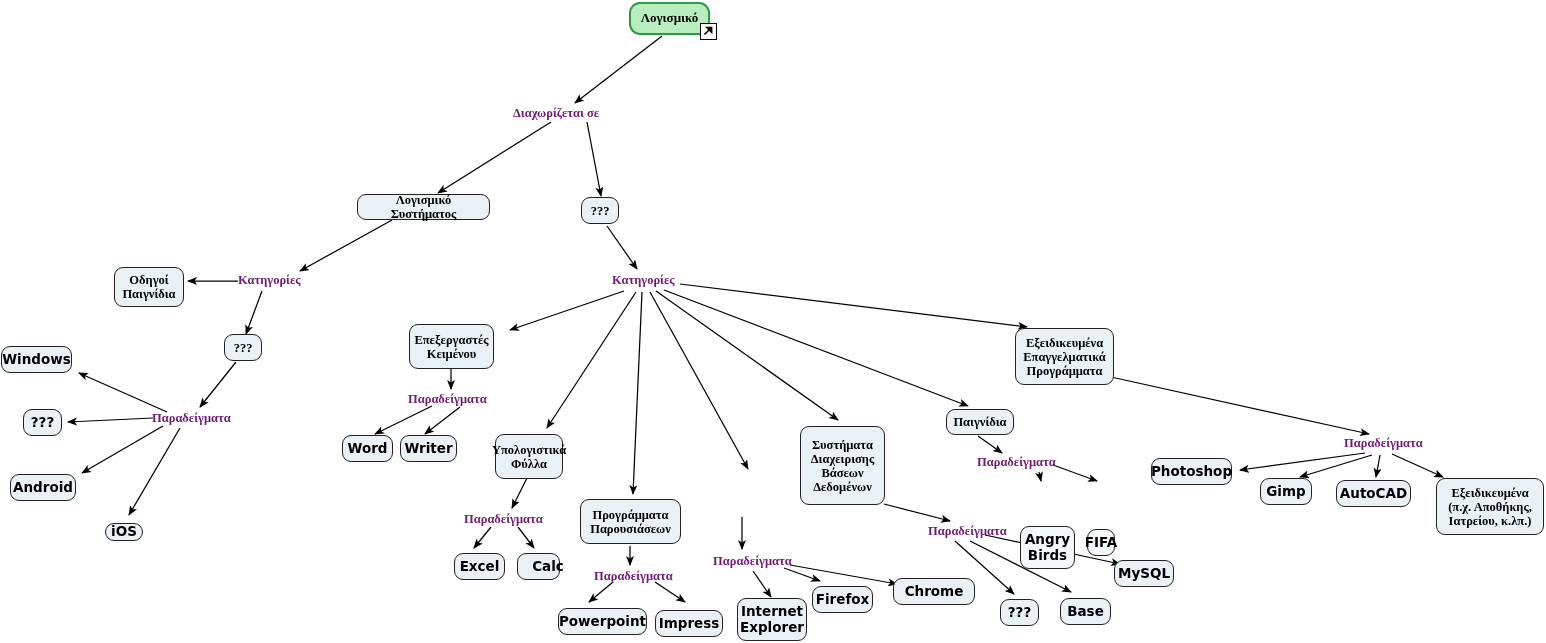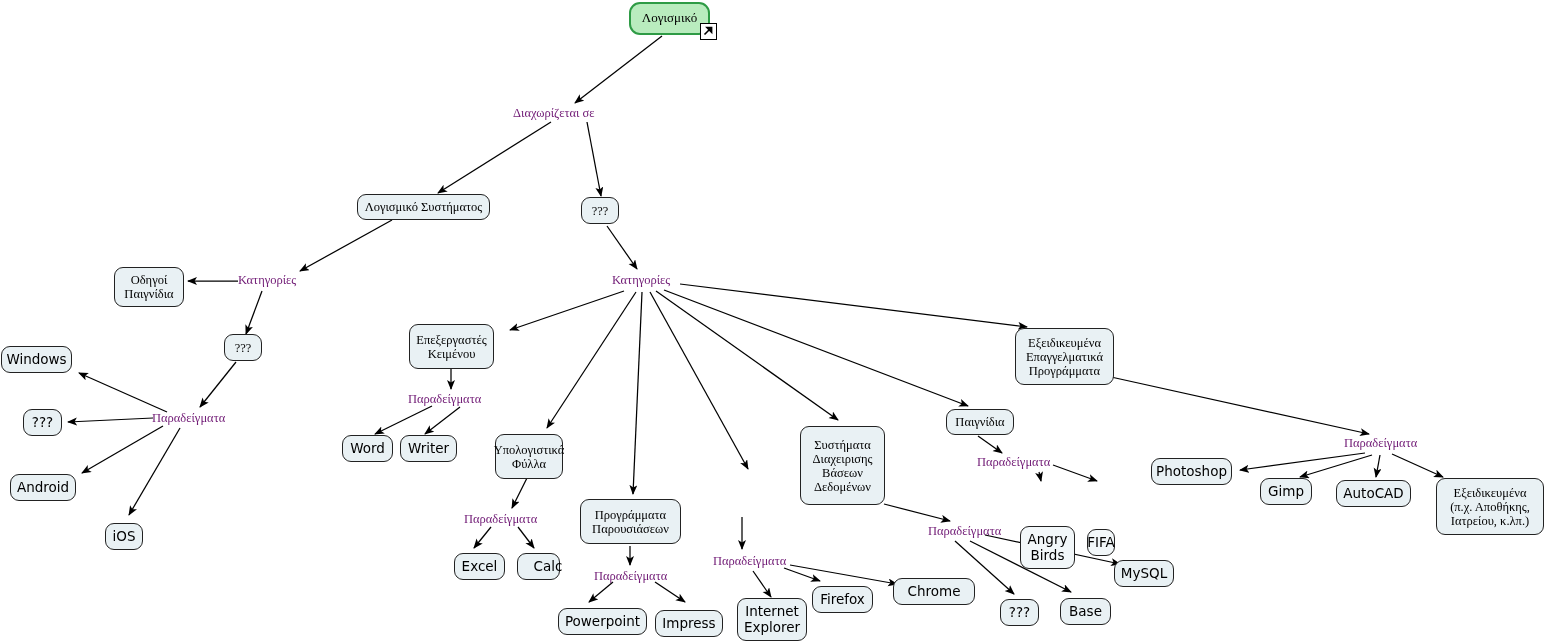--- a/index.html
+++ b/index.html
@@ -2,20 +2,21 @@
 <html><head>
 <meta charset="utf-8">
 <style>
   html,body{margin:0;padding:0;background:#ffffff;}
   #canvas{
     position:relative;
     width:1546px;height:643px;
     background:#ffffff;
     overflow:hidden;
     font-family:"Liberation Serif", serif;
+    font-weight:bold;
   }
   svg#edges{position:absolute;left:0;top:0;width:1546px;height:643px;pointer-events:none;}
 
   .node{
     position:absolute;
     box-sizing:border-box;
     border:1.4px solid #222222;
     border-radius:9px;
     background:#e9f1f4;
     color:#000000;
@@ -160,21 +161,21 @@
 
   <div class="node" style="left:357px;top:194px;width:133px;height:26px;">Λογισμικό Συστήματος</div>
   <div class="node" style="left:581px;top:197px;width:38px;height:27px;">???</div>
 
   <div class="node" style="left:114px;top:267px;width:70px;height:40px;">Οδηγοί
 Παιγνίδια</div>
   <div class="node" style="left:224px;top:334px;width:38px;height:27px;">???</div>
   <div class="node latin" style="left:1px;top:346px;width:71px;height:27px;">Windows</div>
   <div class="node latin" style="left:23px;top:409px;width:39px;height:27px;">???</div>
   <div class="node latin" style="left:10px;top:474px;width:66px;height:27px;">Android</div>
-  <div class="node latin" style="left:105px;top:523px;width:38px;height:27px;">iOS</div>
+  <div class="node latin" style="left:105px;top:523px;width:38px;height:18px;">iOS</div>
 
   <div class="node" style="left:409px;top:324px;width:85px;height:45px;">Επεξεργαστές
 Κειμένου</div>
   <div class="node latin" style="left:342px;top:435px;width:51px;height:27px;">Word</div>
   <div class="node latin" style="left:400px;top:435px;width:57px;height:27px;">Writer</div>
 
   <div class="node" style="left:495px;top:434px;width:68px;height:45px;">Υπολογιστικά
 Φύλλα</div>
   <div class="node latin" style="left:454px;top:553px;width:51px;height:27px;">Excel</div>
   <div class="node latin" style="left:517px;top:553px;width:43px;height:27px;padding-left:24px;">Calc</div>

